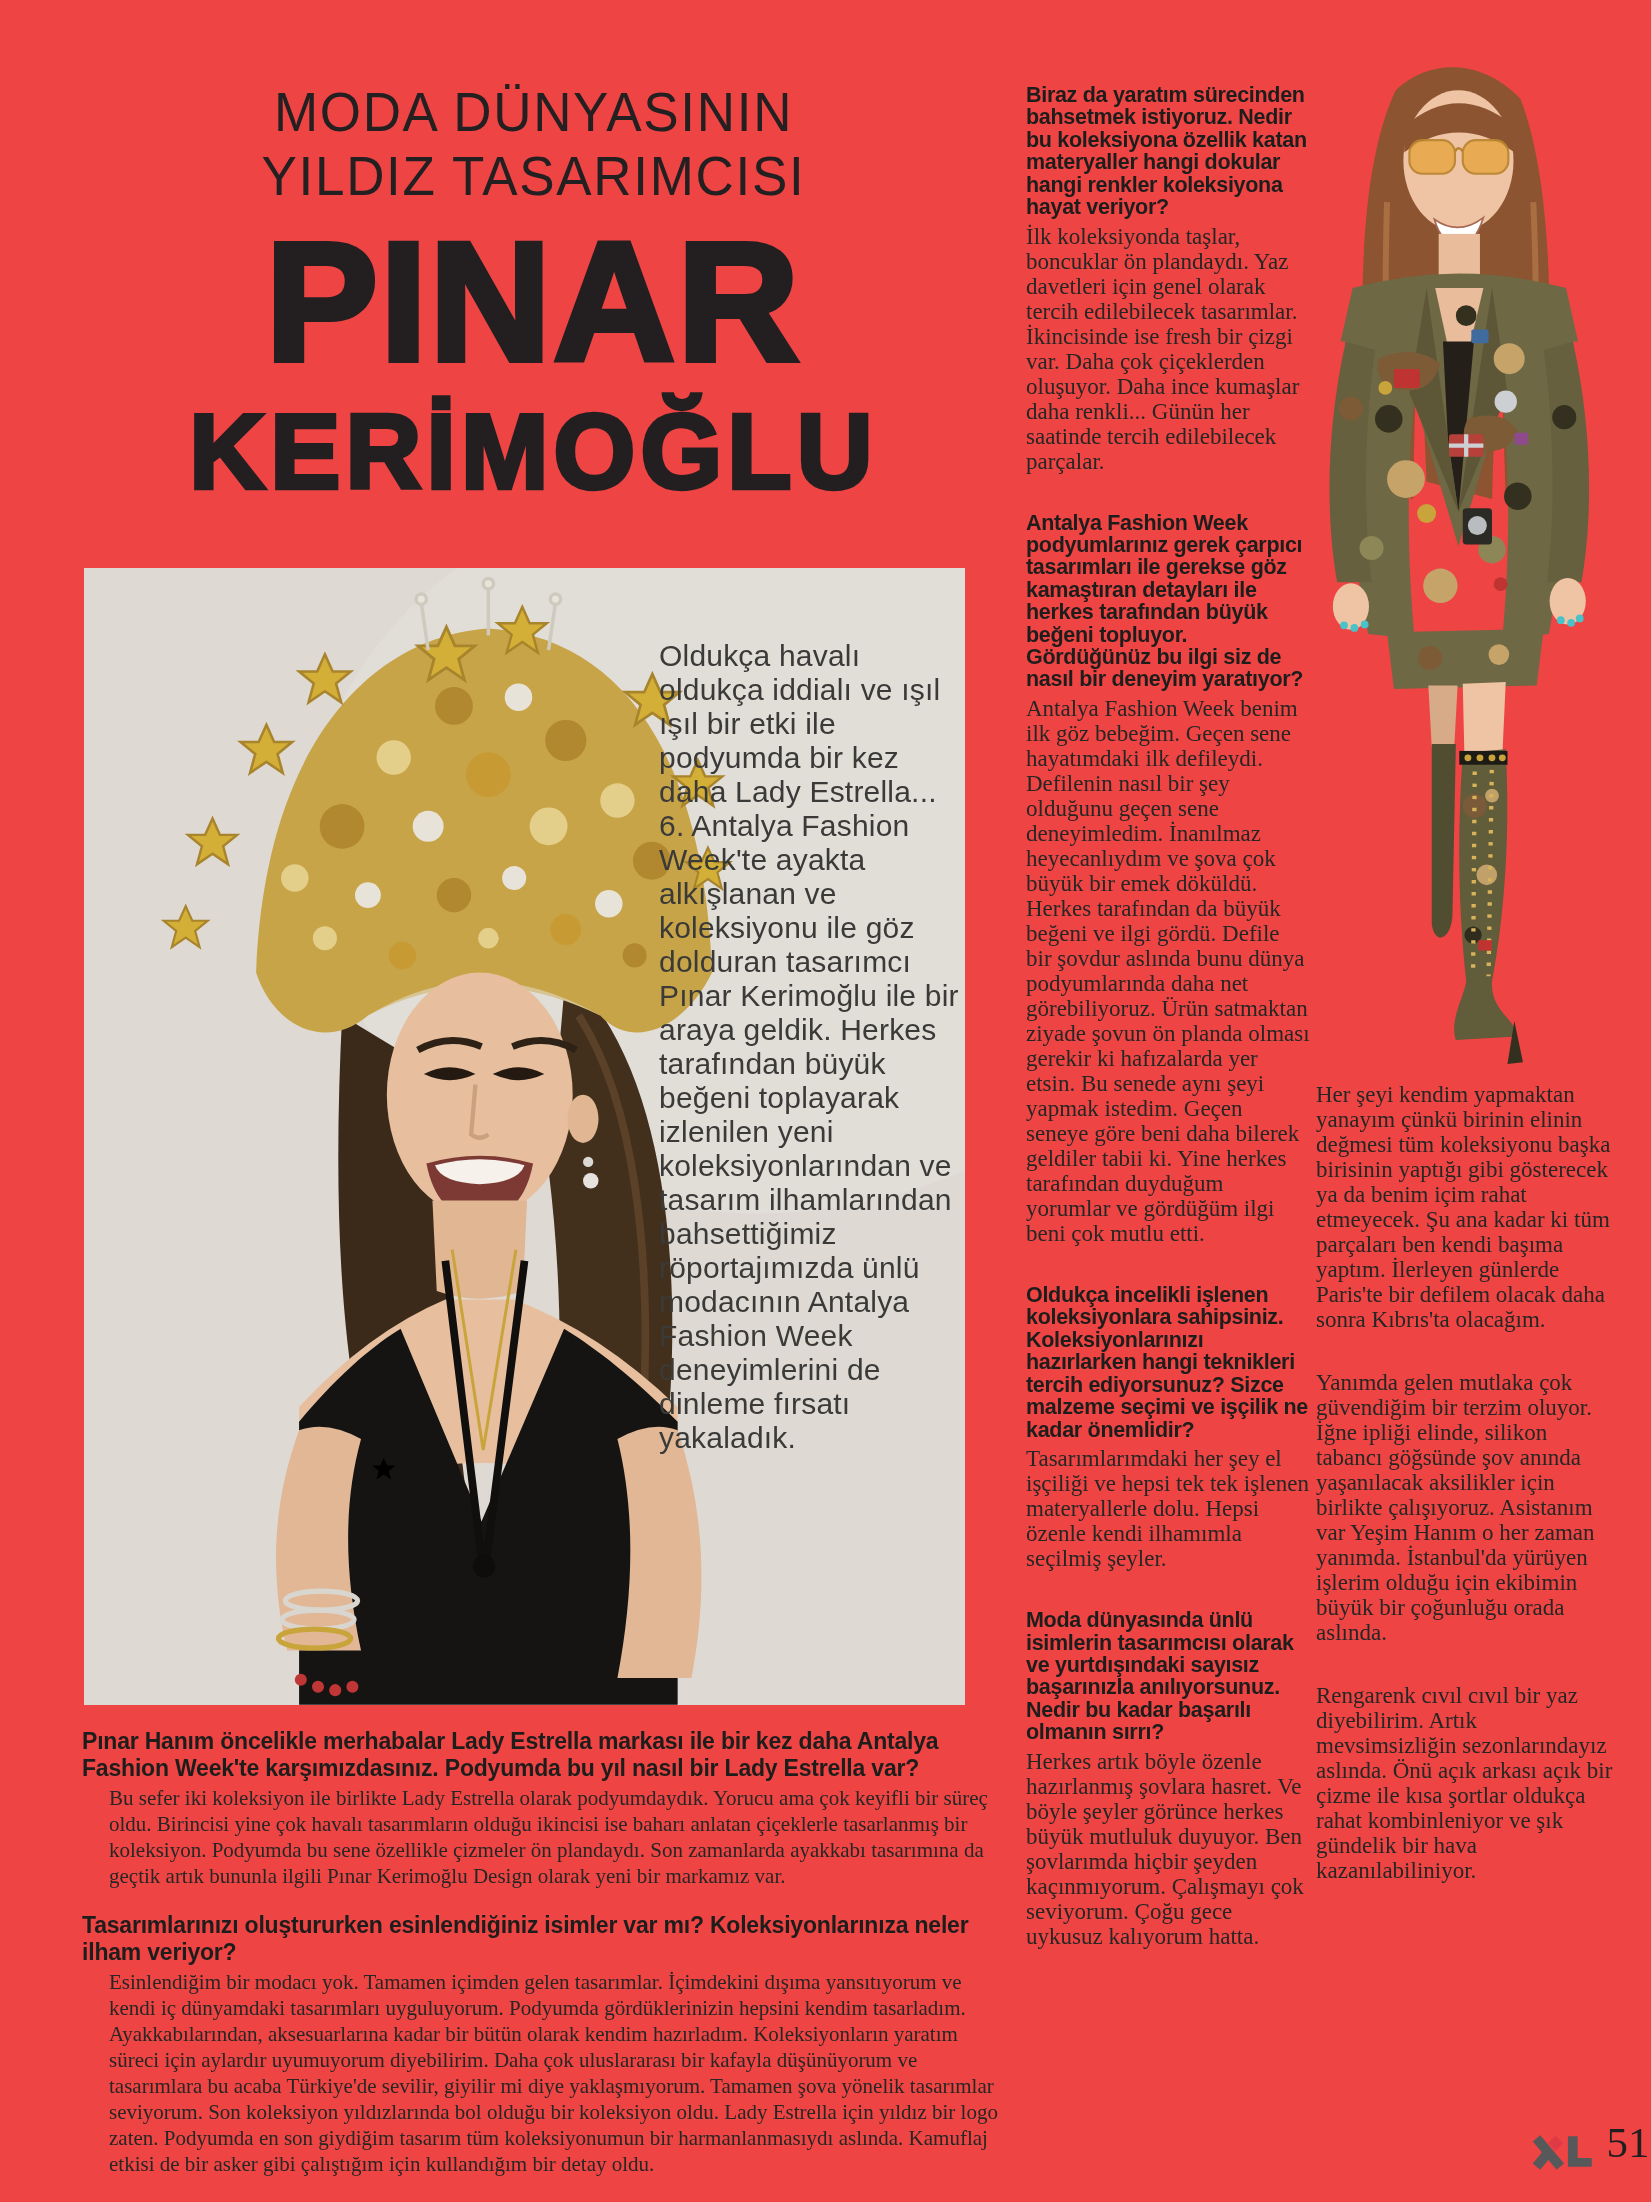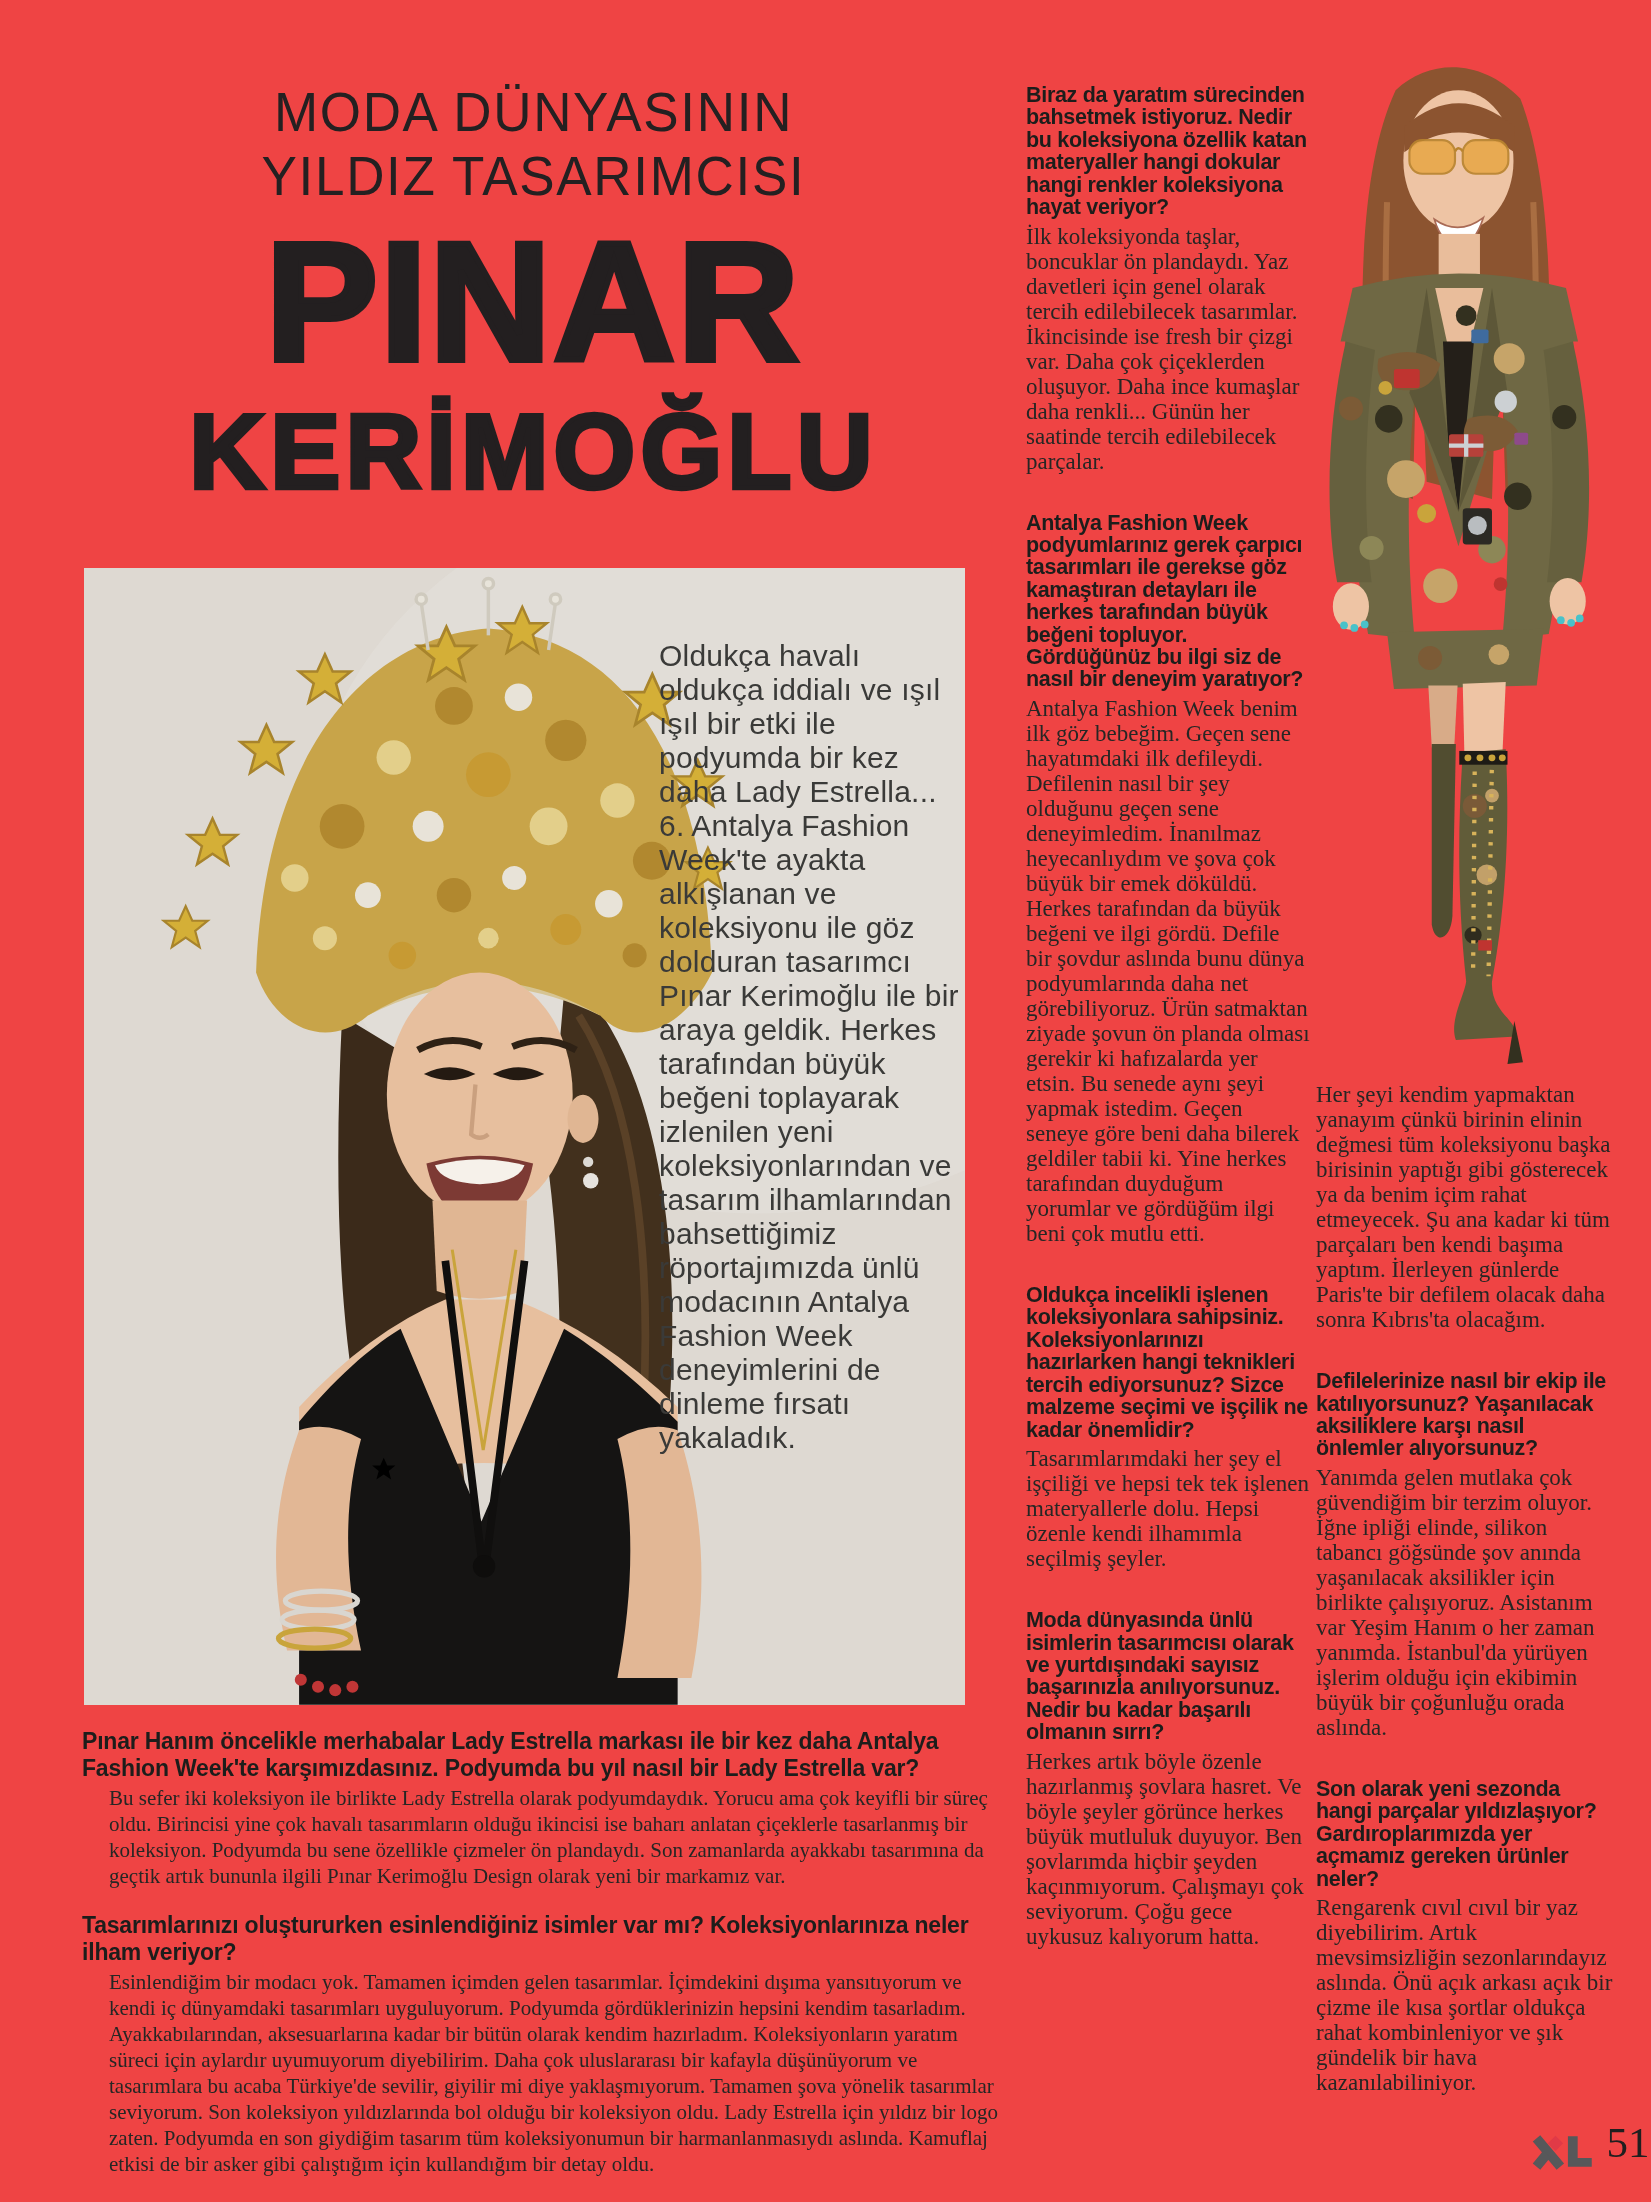--- a/index.html
+++ b/index.html
@@ -264,25 +264,23 @@
       <p class="q">Moda dünyasında ünlü isimlerin tasarımcısı olarak ve yurtdışındaki sayısız başarınızla anılıyorsunuz. Nedir bu kadar başarılı olmanın sırrı?</p>
       <p class="a">Herkes artık böyle özenle hazırlanmış şovlara hasret. Ve böyle şeyler görünce herkes büyük mutluluk duyuyor. Ben şovlarımda hiçbir şeyden kaçınmıyorum. Çalışmayı çok seviyorum. Çoğu gece uykusuz kalıyorum hatta.</p>
     </div>
   </div>
 
   <div class="col col-right">
     <div class="qa">
       <p class="a">Her şeyi kendim yapmaktan yanayım çünkü birinin elinin değmesi tüm koleksiyonu başka birisinin yaptığı gibi gösterecek ya da benim içim rahat etmeyecek. Şu ana kadar ki tüm parçaları ben kendi başıma yaptım. İlerleyen günlerde Paris'te bir defilem olacak daha sonra Kıbrıs'ta olacağım.</p>
     </div>
     <div class="qa">
-      <p class="q">Defilelerinize nasıl bir ekip ile katılıyorsunuz? Yaşanılacak aksiliklere karşı nasıl önlemler alıyorsunuz?</p>
       <p class="a">Yanımda gelen mutlaka çok güvendiğim bir terzim oluyor. İğne ipliği elinde, silikon tabancı göğsünde şov anında yaşanılacak aksilikler için birlikte çalışıyoruz. Asistanım var Yeşim Hanım o her zaman yanımda. İstanbul'da yürüyen işlerim olduğu için ekibimin büyük bir çoğunluğu orada aslında.</p>
     </div>
     <div class="qa">
-      <p class="q">Son olarak yeni sezonda hangi parçalar yıldızlaşıyor? Gardıroplarımızda yer açmamız gereken ürünler neler?</p>
       <p class="a">Rengarenk cıvıl cıvıl bir yaz diyebilirim. Artık mevsimsizliğin sezonlarındayız aslında. Önü açık arkası açık bir çizme ile kısa şortlar oldukça rahat kombinleniyor ve şık gündelik bir hava kazanılabiliniyor.</p>
     </div>
   </div>
 
   <div class="bottom">
     <div class="qa">
       <p class="q">Pınar Hanım öncelikle merhabalar Lady Estrella markası ile bir kez daha Antalya Fashion Week'te karşımızdasınız. Podyumda bu yıl nasıl bir Lady Estrella var?</p>
       <p class="a">Bu sefer iki koleksiyon ile birlikte Lady Estrella olarak podyumdaydık. Yorucu ama çok keyifli bir süreç oldu. Birincisi yine çok havalı tasarımların olduğu ikincisi ise baharı anlatan çiçeklerle tasarlanmış bir koleksiyon. Podyumda bu sene özellikle çizmeler ön plandaydı. Son zamanlarda ayakkabı tasarımına da geçtik artık bununla ilgili Pınar Kerimoğlu Design olarak yeni bir markamız var.</p>
     </div>
     <div class="qa">

